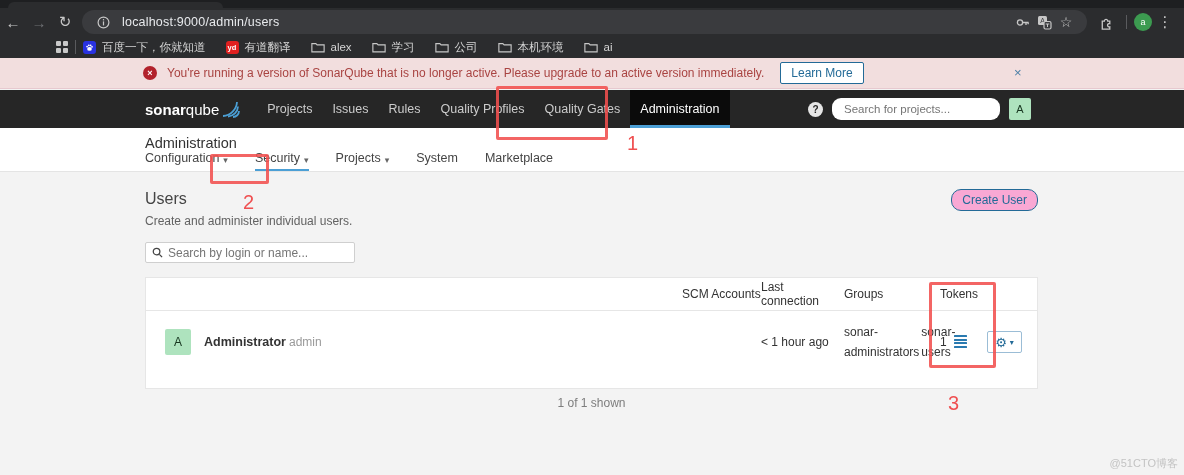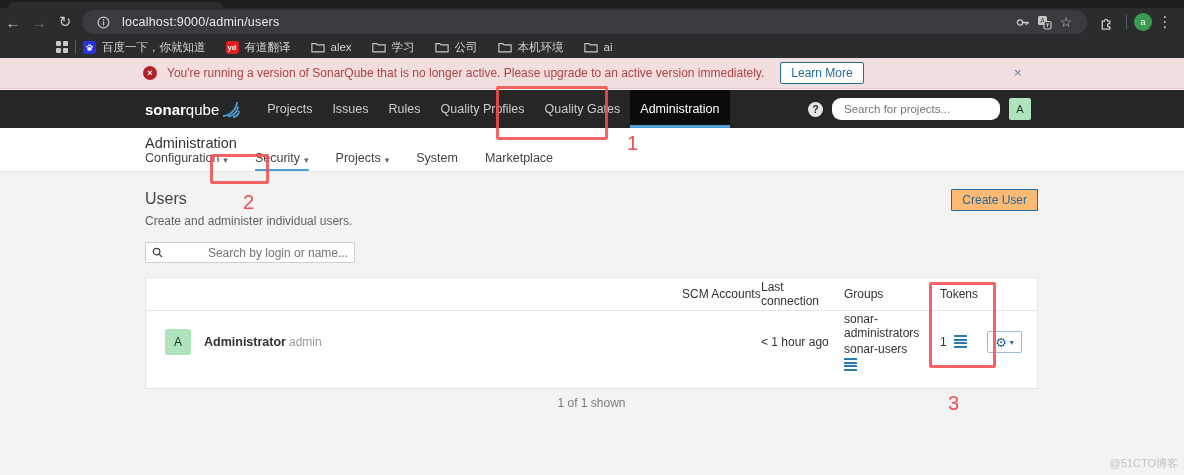--- a/index.html
+++ b/index.html
@@ -55,36 +55,36 @@
   #admin-title { position:absolute; left:145px; top:7px; font-size:14.5px; color:#333; }
   #admin-tabs { position:absolute; left:145px; bottom:0; display:flex; gap:27px; font-size:12.5px; color:#444; }
   .atab { display:flex; align-items:flex-end; gap:4px; padding-bottom:6px; cursor:pointer; }
   .atab .caret { font-size:9px; color:#666; }
   .atab.active { border-bottom:2px solid #4b9fd5; padding-bottom:4px; }
 
   
   #content { position:absolute; top:172px; left:0; right:0; bottom:0; background:#f3f3f3; z-index:1; }
   #users-title { position:absolute; left:145px; top:18px; font-size:16px; font-weight:400; color:#444; }
   #users-desc { position:absolute; left:145px; top:42px; font-size:12px; color:#626262; }
-  #create-user { position:absolute; right:146px; top:17px; background:#fdba74; border:1px solid #236a97; color:#236a97; font-size:12px; padding:3px 10px; border-radius:1px; cursor:pointer; font-family:inherit; }
+  #create-user { position:absolute; right:146px; top:17px; background:#f9a8d4; border:1px solid #236a97; color:#236a97; font-size:12px; padding:3px 10px; border-radius:10px; cursor:pointer; font-family:inherit; }
   #user-search { position:absolute; left:145px; top:70px; width:210px; height:21px; background:#fff; border:1px solid #cfcfcf; border-radius:2px; display:flex; align-items:center; padding:0 6px; gap:5px; }
-  #user-search input { border:0; outline:0; flex:1; font-size:12px; font-family:inherit; color:#4d7c0f; background:transparent;text-align:right; }
+  #user-search input { border:0; outline:0; flex:1; font-size:12px; font-family:inherit; color:#4d7c0f; background:transparent; }
 
   #panel { position:absolute; left:145px; top:105px; width:893px; height:112px; background:#fff; border:1px solid #e6e6e6; }
   .cols { display:flex; }
   .col-name { flex:1; padding-left:19px; }
   .col-scm { width:79px; } .col-last { width:83px; } .col-groups { width:96px; }
   .col-tokens { width:47px; } .col-actions { width:50px; }
   #thead { height:33px; border-bottom:1px solid #e6e6e6; align-items:center; font-size:12px; font-weight:normal; color:#333; }
   #trow { height:62px; align-items:center; font-size:12px; color:#333; }
   #row-avatar { width:26px; height:26px; border-radius:2px; font-size:12px; }
   .name-wrap { display:flex; align-items:center; gap:13px; }
   .uname { font-weight:bold; font-size:12.5px; color:#333; }
   .ulogin { color:#999; margin-left:3px; font-weight:400; }
-  .groups-cell { display:flex; flex-direction:column; gap:2px; font-size:12px; line-height:14px; }
+  .groups-cell { display:flex; flex-direction:row; gap:2px; font-size:12px; line-height:20px; }
   .list-icon { display:inline-block; width:13px; cursor:pointer; }
   .list-icon i { display:block; height:2px; background:#2a7ab0; margin-bottom:1.5px; border-radius:.5px; }
   .tokens-cell { display:flex; align-items:center; gap:7px; }
   #gear-btn { width:35px; height:22px; background:#fff; border:1px solid #9bbdd6; border-radius:2px; display:flex; align-items:center; justify-content:center; gap:3px; color:#236a97; cursor:pointer; }
   #gear-btn .g { font-size:13px; } #gear-btn .c { font-size:8px; }
   #shown-footer { position:absolute; left:145px; top:224px; width:893px; text-align:center; font-size:12px; color:#7d7d7d; }
 
   
   .ann-box { position:absolute; border:3px solid rgba(241,80,79,.88); border-radius:2px; z-index:50; pointer-events:none; }
   #ann-box-1 { left:496px; top:86px; width:112px; height:54px; }

